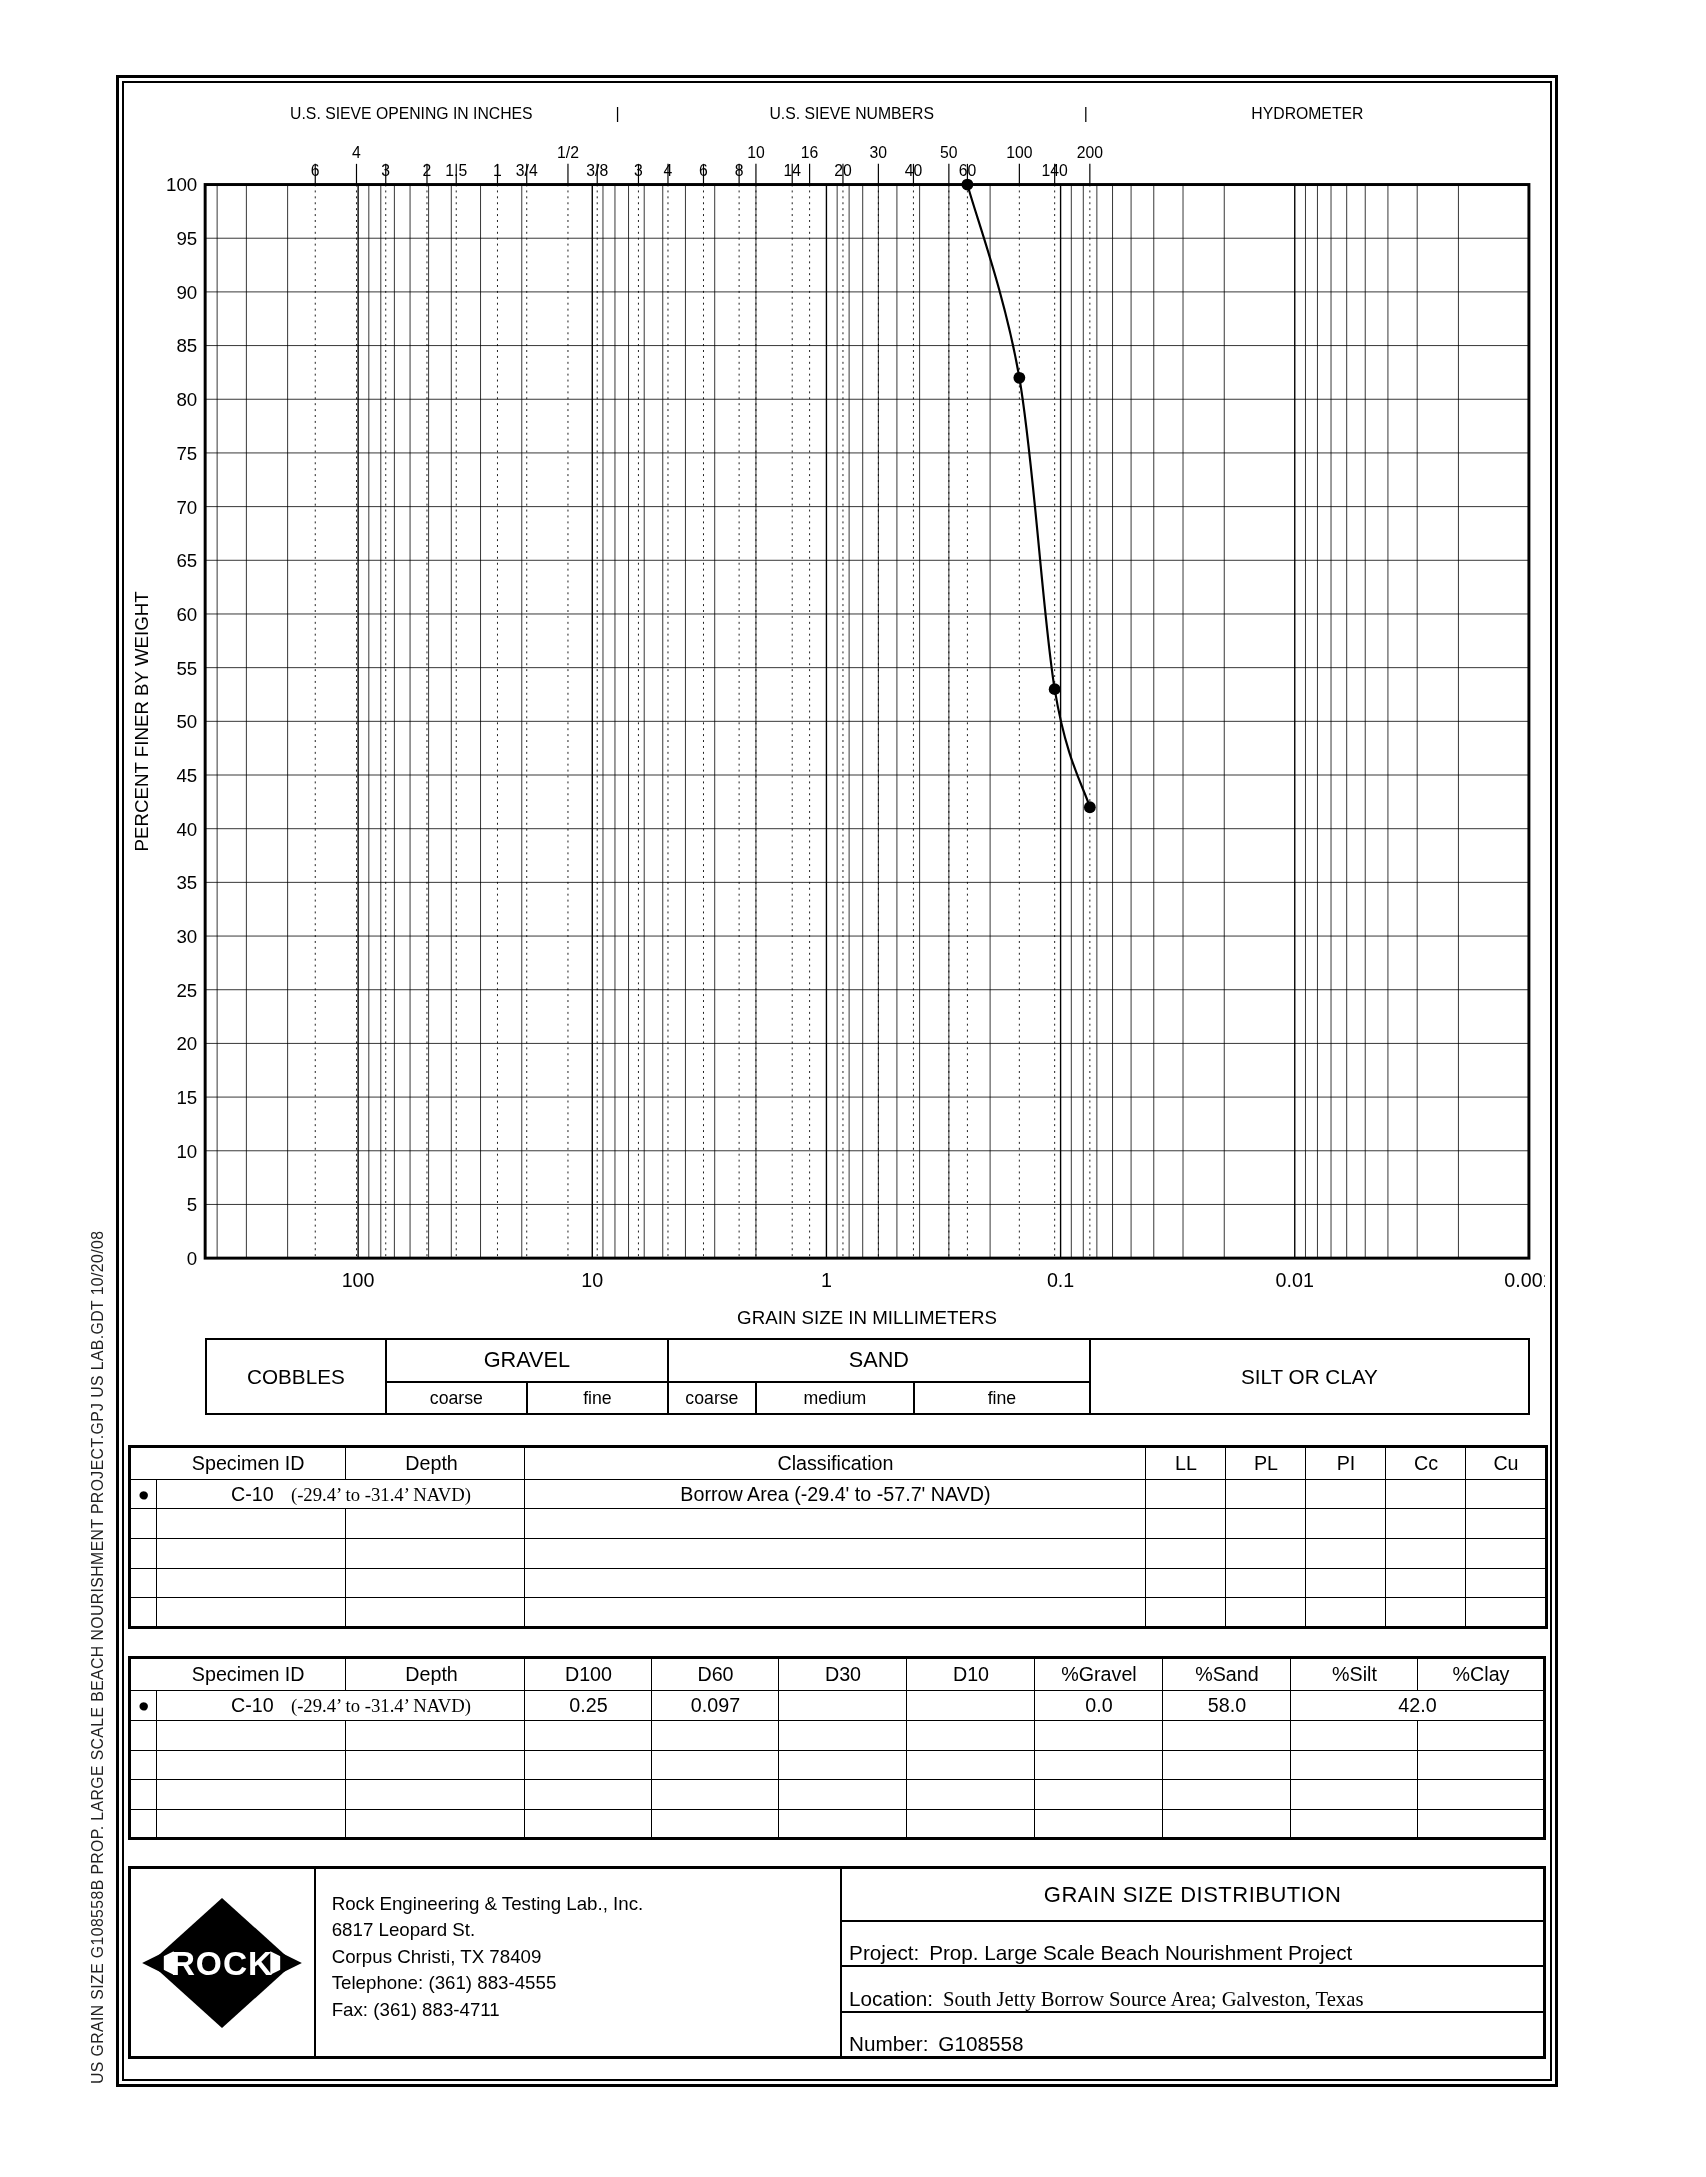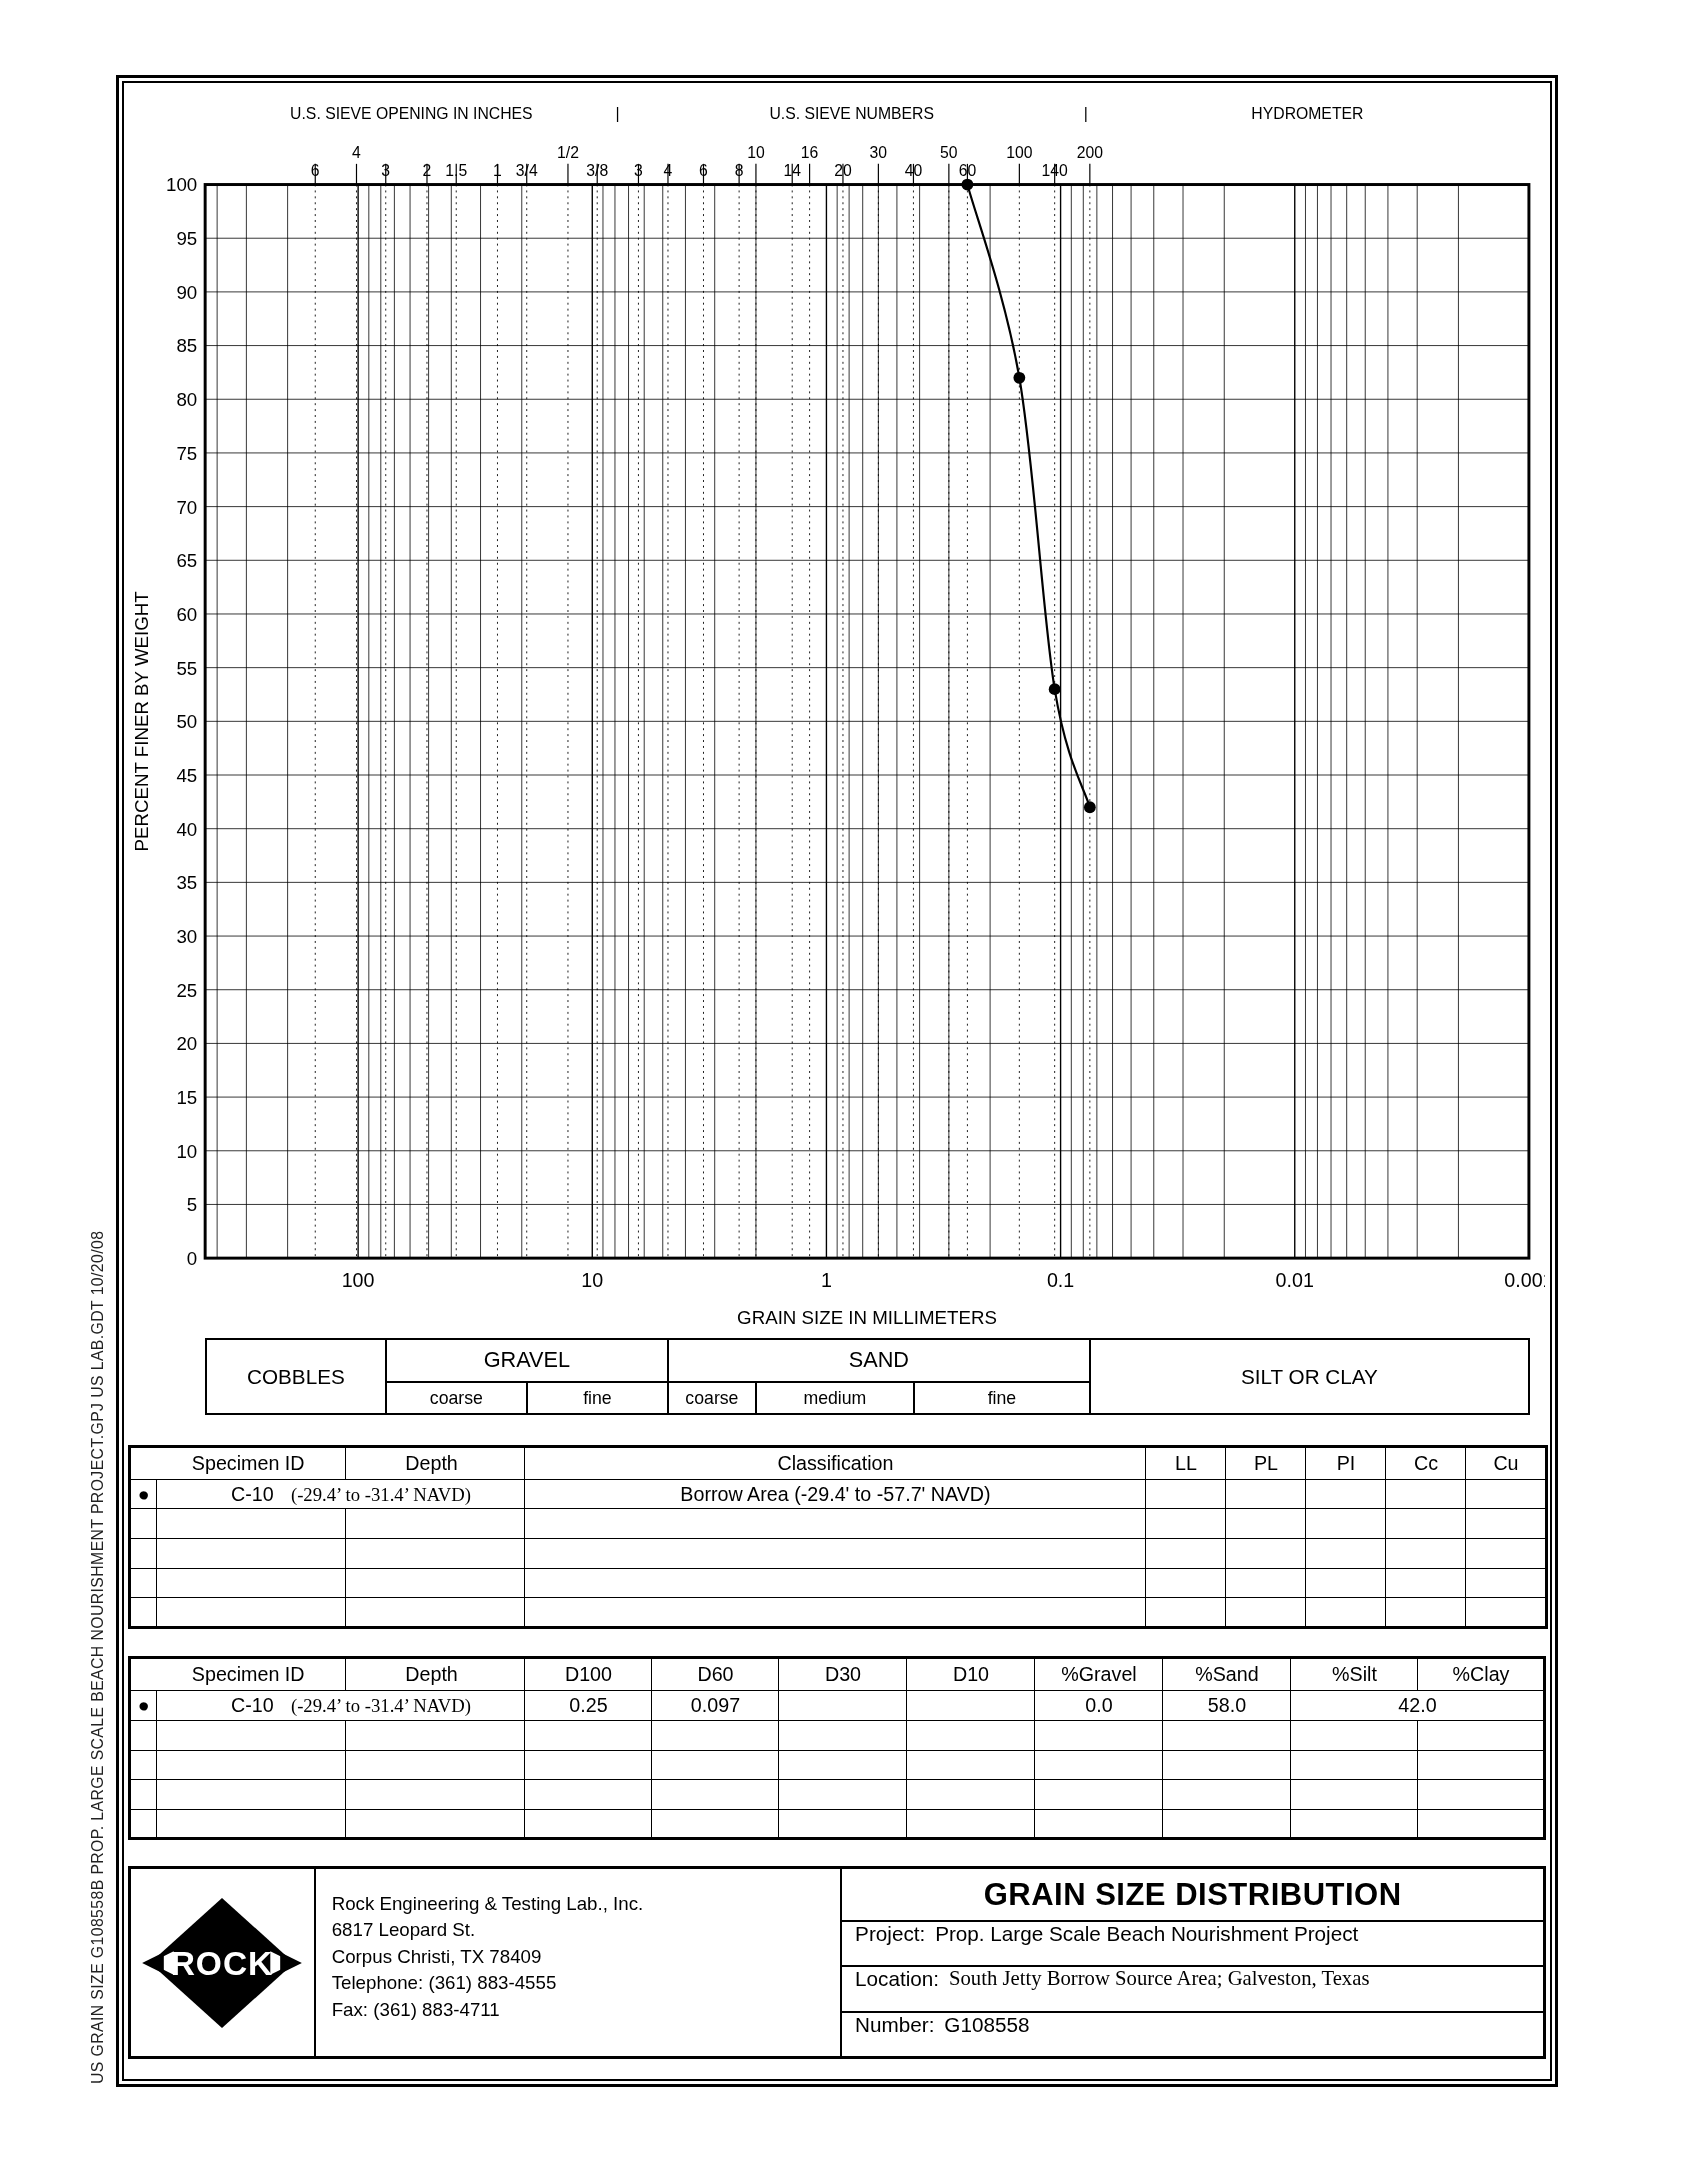--- a/index.html
+++ b/index.html
@@ -32,22 +32,22 @@
   .marker-glyph{font-size:12.8px}
   .spec-id{font-weight:400}
   .depth-val{font-family:Liberation Serif, serif;font-size:18.7px;margin-left:11.8px}
   .serif{font-family:Liberation Serif, serif}
   
   .footer{margin-top:25.6px;border:3px solid #000;height:193px;display:flex}
   .logo-cell{width:185px;border-right:2px solid #000;display:flex;align-items:center;justify-content:center}
   .company-info{flex:1;padding:21.7px 0 0 15.8px;font-size:18.7px;line-height:1.42}
   .title-box{width:703px;border-left:2px solid #000;display:flex;flex-direction:column}
   .report-title{height:53px;border-bottom:2px solid #000;display:flex;align-items:center;
-       justify-content:center;font-size:31px;font-weight:700;letter-spacing:0.5px}
-  .tb-row{flex:1;border-bottom:2px solid #000;display:flex;align-items:flex-start;padding-left:13px;font-size:20.7px}
+       justify-content:center;font-size:22px;font-weight:400;letter-spacing:0.5px}
+  .tb-row{flex:1;border-bottom:2px solid #000;display:flex;align-items:flex-end;padding-left:7px;font-size:20.7px}
   .tb-row:last-child{border-bottom:none}
   .tb-lbl{margin-right:9.9px}
   .tb-val.serif{font-size:20.7px}
 </style>
 </head>
 <body>
 
 <div class="side-note">US GRAIN SIZE  G108558B PROP. LARGE SCALE BEACH NOURISHMENT PROJECT.GPJ  US LAB.GDT  10/20/08</div>
 
 <div class="frame">

